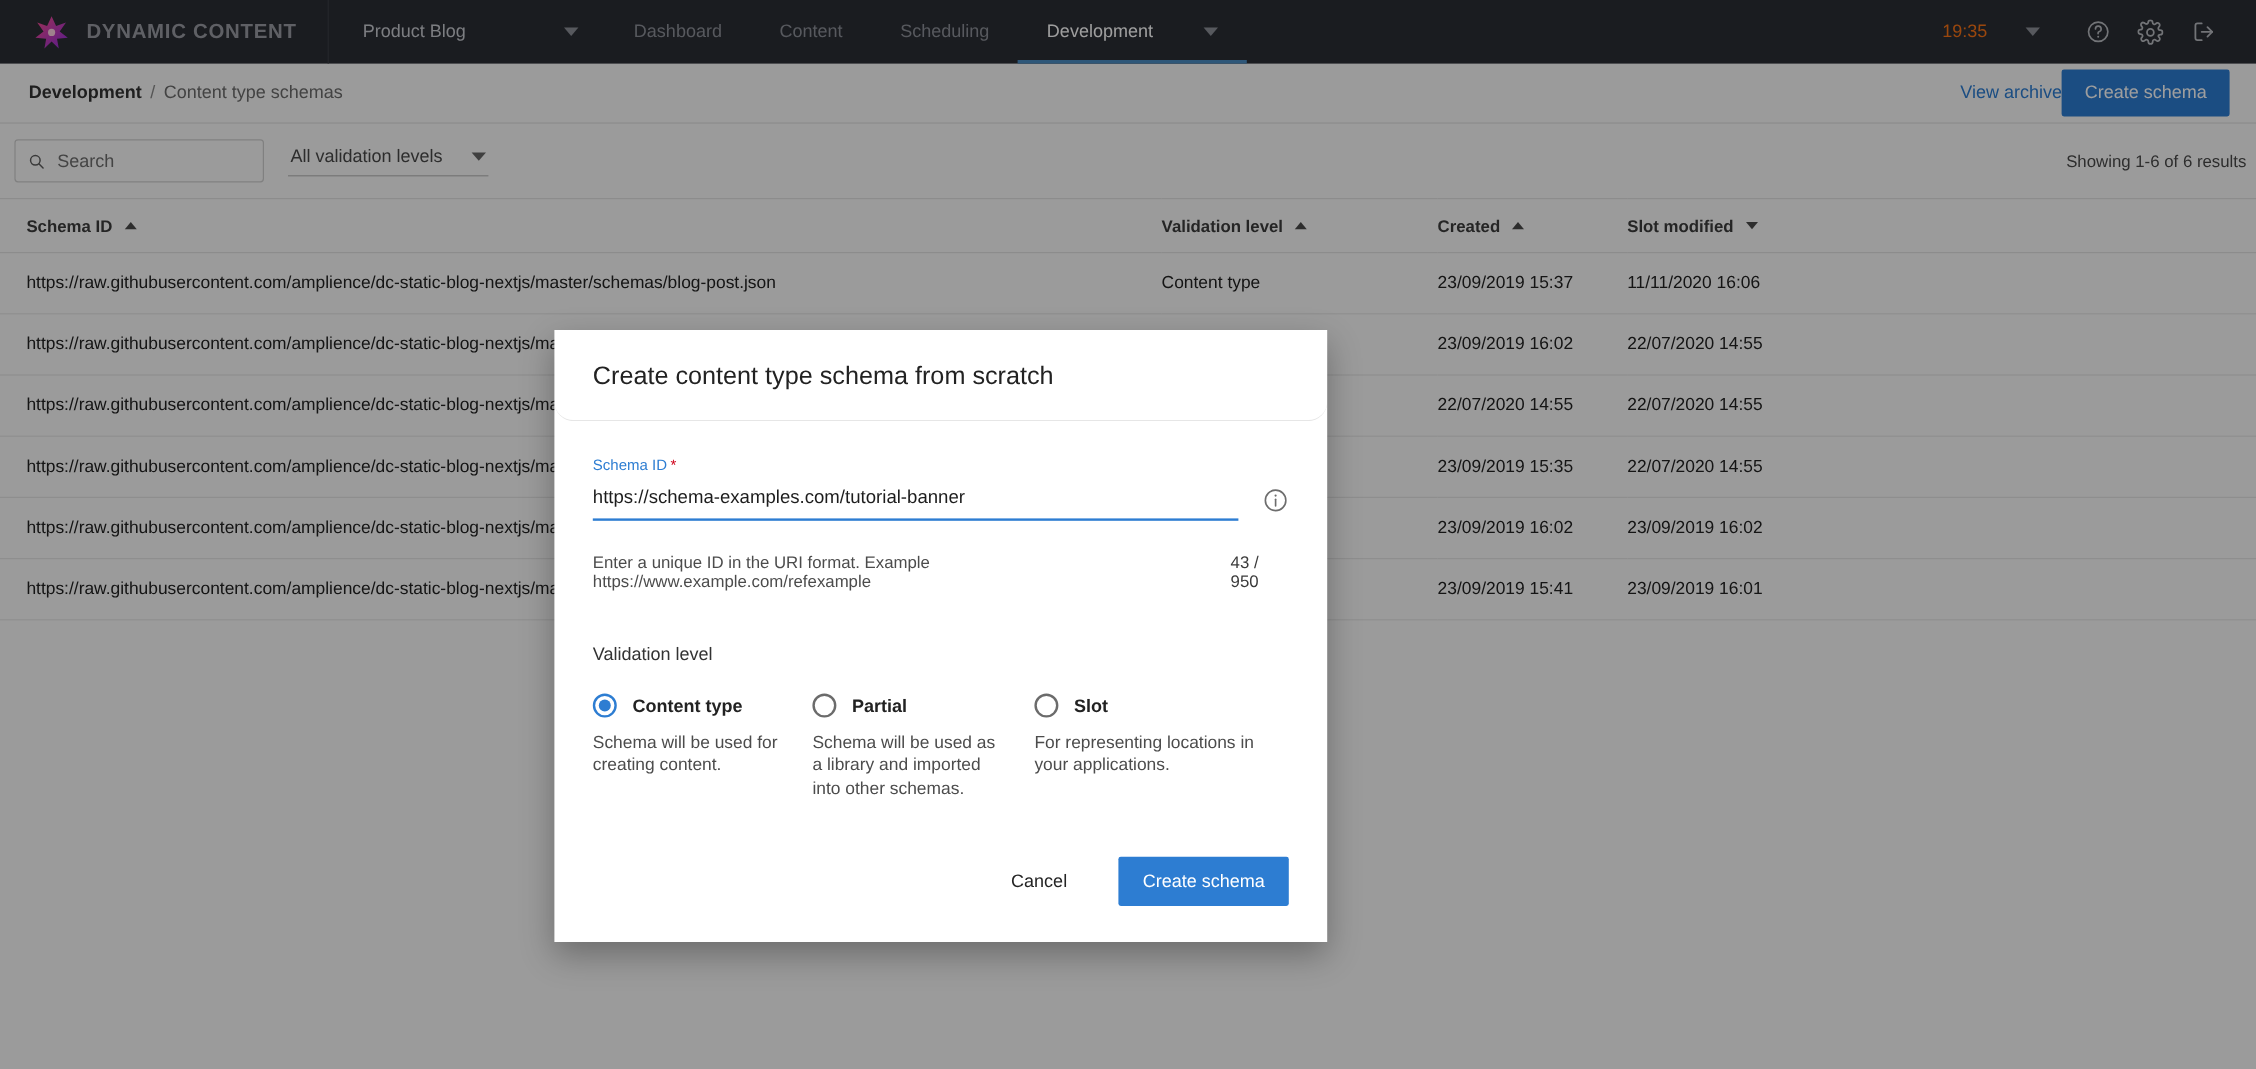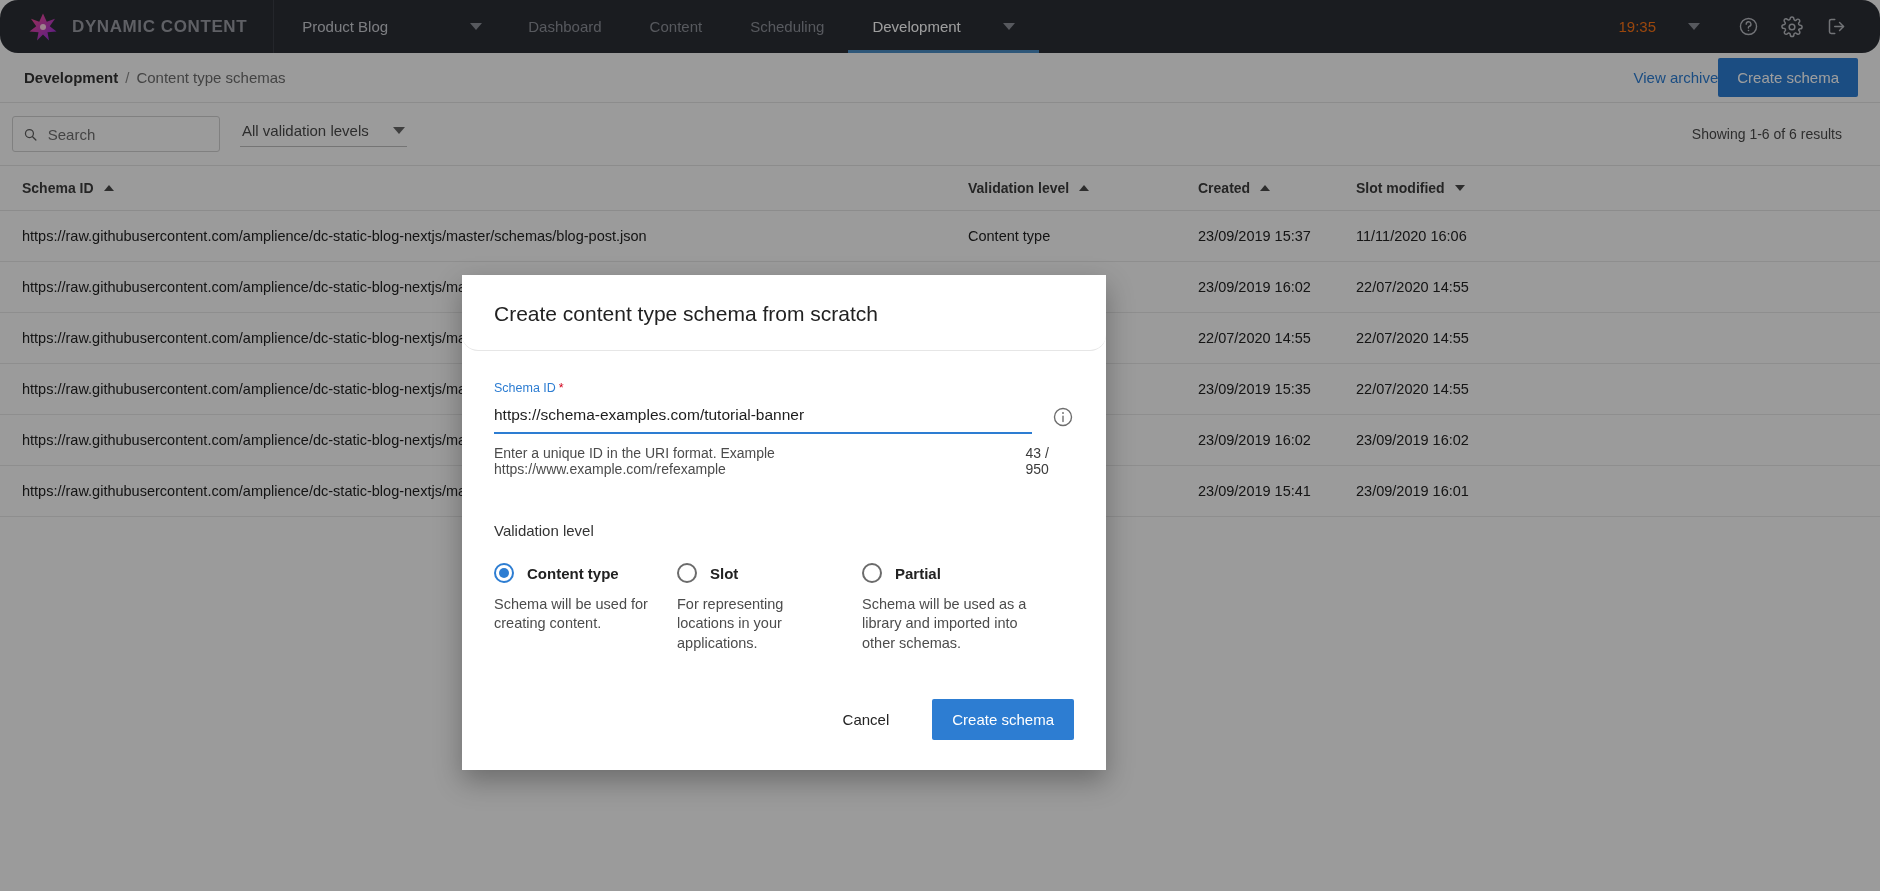--- a/index.html
+++ b/index.html
@@ -13,21 +13,20 @@
   }
 
   
   .topnav {
     height: 53px;
     background: #2b2e35;
     display: flex;
     align-items: center;
     position: relative;
     z-index: 5;
-    border-radius: 18px;
   }
   .brand {
     display: flex;
     align-items: center;
     padding: 0 26px 0 28px;
     height: 100%;
     border-right: 1px solid #3b3e46;
   }
   .brand-logo { width: 30px; height: 30px; margin-right: 14px; flex: none; }
   .brand-name {
@@ -129,21 +128,21 @@
     padding: 11px 19px;
     border-radius: 2px;
     cursor: pointer;
   }
 
   
   .filterrow {
     height: 62px;
     display: flex;
     align-items: center;
-    padding: 0 38px 0 12px;
+    padding: 0 8px 0 12px;
     background: #fafafa;
   }
   .searchbox {
     width: 208px;
     height: 36px;
     border: 1px solid #cfcfcf;
     border-radius: 3px;
     display: flex;
     align-items: center;
     padding: 0 10px;
@@ -266,21 +265,21 @@
   }
   .info-icon {
     width: 22px; height: 22px;
     flex: none;
     margin: 0 0 6px 20px;
     cursor: pointer;
   }
   .helper-row {
     display: flex;
     align-items: baseline;
-    margin-top: 11px;
+    margin-top: 26px;
   }
   .helper-text { font-size: 14px; color: #4c4c4c; }
   .counter { font-size: 14px; color: #3b3b3b; margin-left: 36px; }
   .section-label {
     font-size: 15px;
     color: #333;
     margin: 45px 0 0 0;
   }
   .radio-grid {
     display: grid;
@@ -556,33 +555,33 @@
             <span class="radio-dot"></span>
           </span>
           <span class="radio-label">Content type</span>
         </div>
         <div class="radio-desc">Schema will be used for creating content.</div>
       </div>
 
       <div>
         <div class="radio-head">
           <span class="radio-circle"></span>
+          <span class="radio-label">Partial</span>
+        </div>
+        <div class="radio-desc">Schema will be used as a library and imported into other schemas.</div>
+      </div>
+
+      <div>
+        <div class="radio-head">
+          <span class="radio-circle"></span>
           <span class="radio-label">Slot</span>
         </div>
         <div class="radio-desc">For representing locations in your applications.</div>
       </div>
 
-      <div>
-        <div class="radio-head">
-          <span class="radio-circle"></span>
-          <span class="radio-label">Partial</span>
-        </div>
-        <div class="radio-desc">Schema will be used as a library and imported into other schemas.</div>
-      </div>
-
     </div>
   </div>
 
   <div class="modal-foot">
     <button class="btn-flat">Cancel</button>
     <button class="btn-create-modal">Create schema</button>
   </div>
 
 </div>
 

